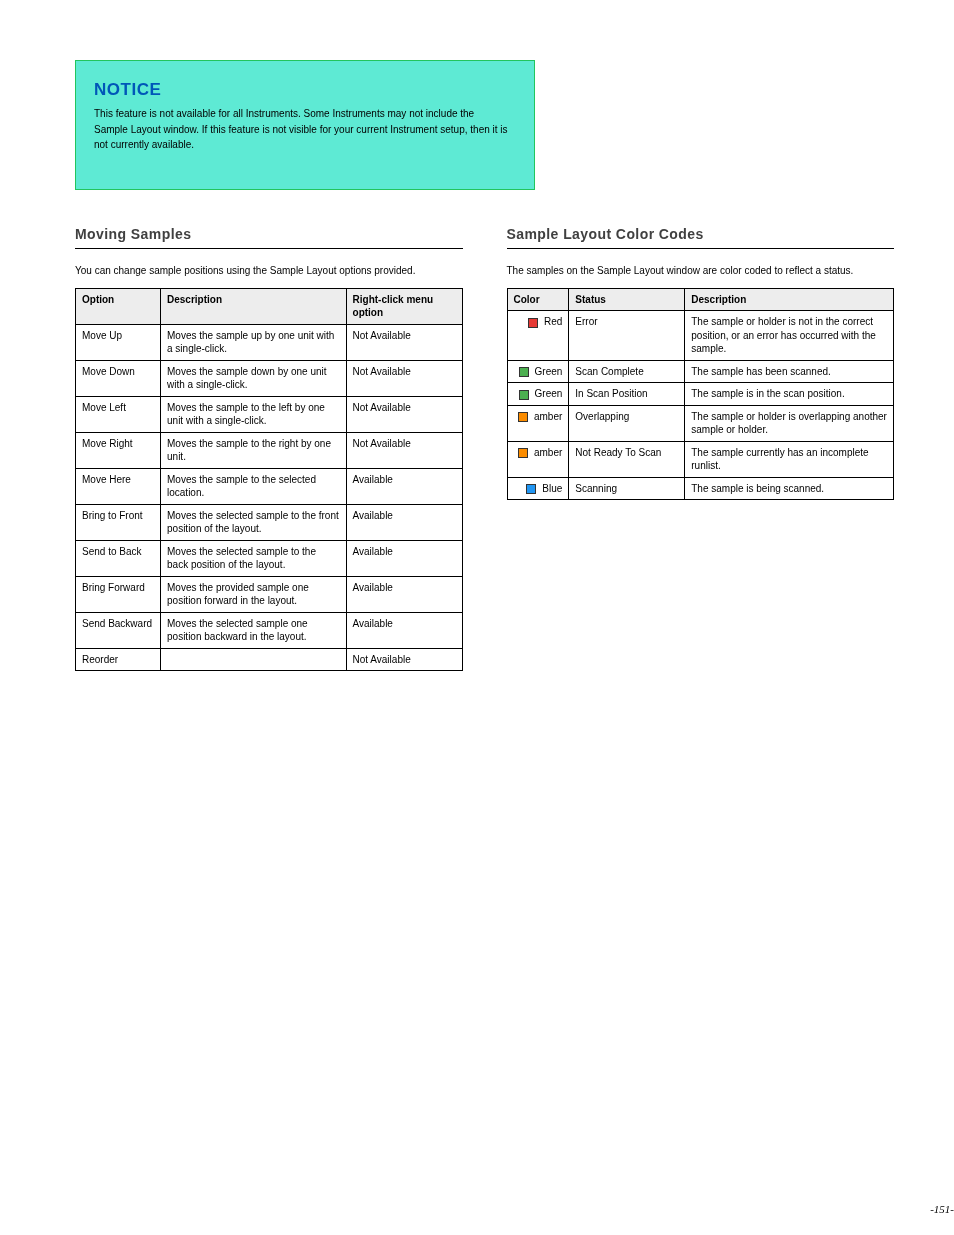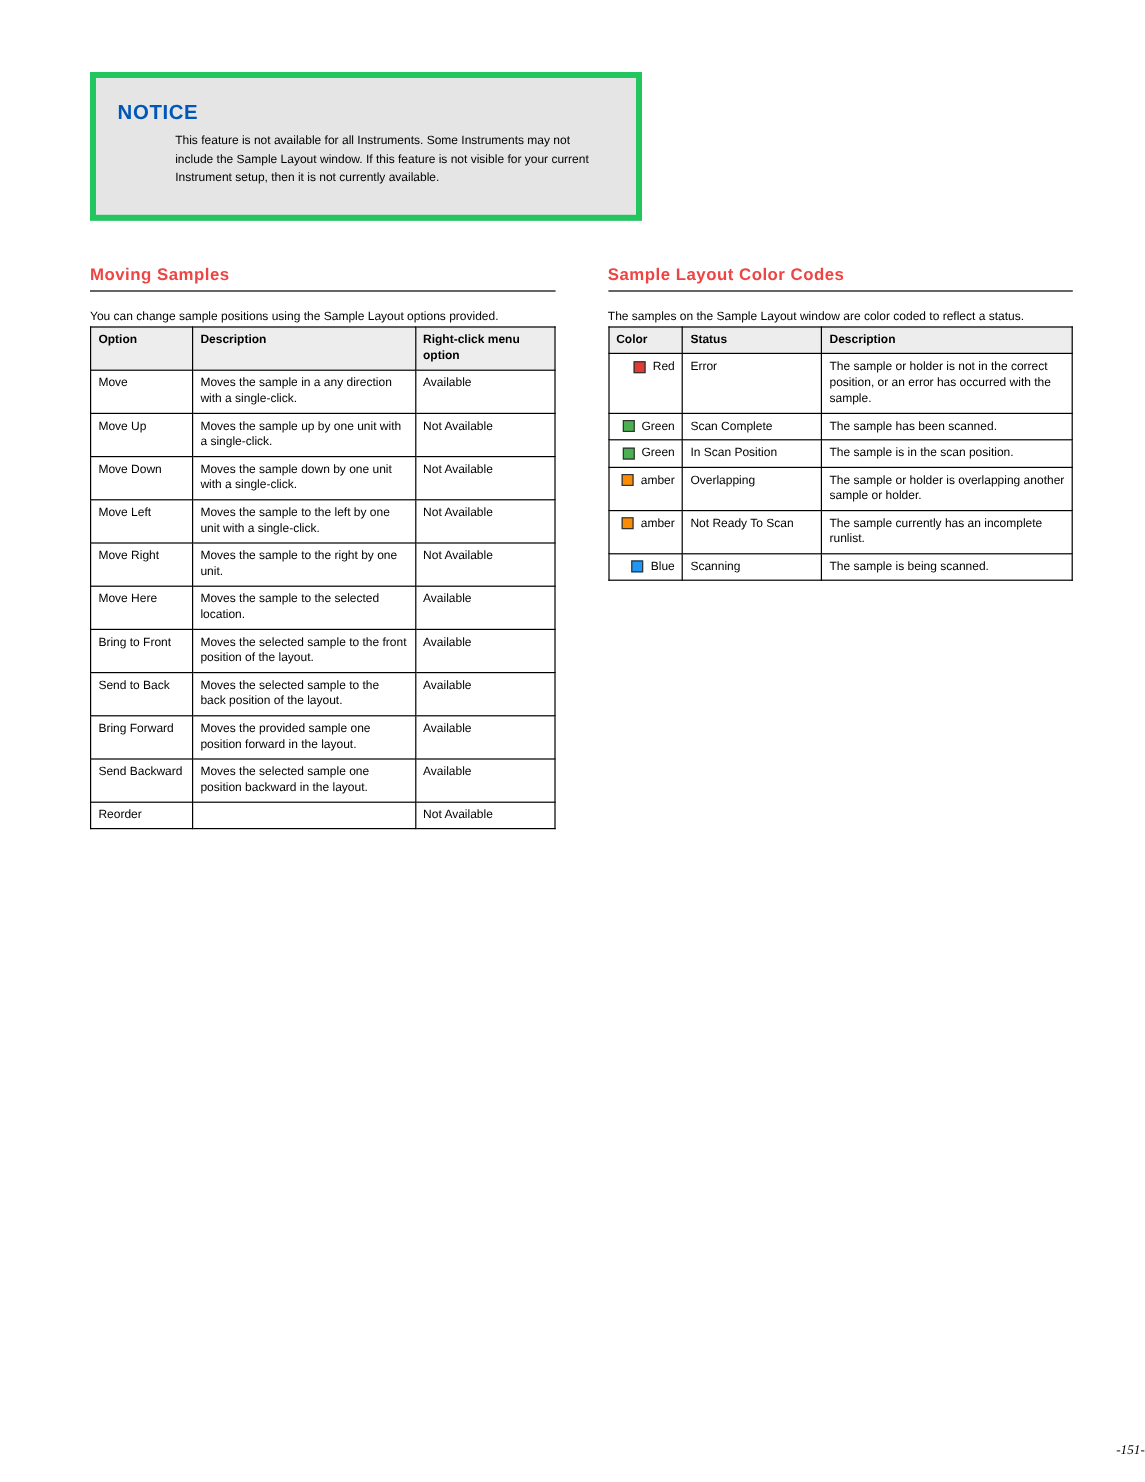--- a/index.html
+++ b/index.html
@@ -15,65 +15,65 @@
   .page {
     width: 954px;
     height: 1235px;
     position: relative;
     padding: 60px 60px 40px 75px;
   }
 
   
   .notice {
     width: 460px;
-    background: #e5e5e5;
-    border: 5px solid #22c55e;
-    padding: 18px 24px 22px 18px;
+    background: #5eead4;
+    border: 1px solid #22c55e;
+    padding: 18px 24px 36px 18px;
     line-height: 1.25;
   }
   .notice-heading {
     color: #0057b8;
     font-size: 17px;
     font-weight: 600;
     letter-spacing: .03em;
   }
   .notice-body {
     margin-top: 6px;
     font-size: 10px;
     line-height: 1.55;
-    margin-left: 48px;
   }
 
   
   .cols {
     display: flex;
     margin-top: 36px;
     gap: 44px;
   }
   .col {
     flex: 1 1 0;
     min-width: 0;
   }
 
   .col-title {
-    color: #ef4444;
+    color: #404040;
     font-size: 14px;
     font-weight: 600;
     letter-spacing: .03em;
     padding-bottom: 2px;
   }
   .col-rule {
     border: 0;
     border-top: 1px solid #000;
     margin: 4px 0 14px 0;
   }
 
   .col-intro {
     font-size: 10px;
     line-height: 1.5;
+    margin-bottom: 10px;
   }
 
   
   table {
     border-collapse: collapse;
     width: 100%;
     font-size: 10px;
     line-height: 1.35;
   }
   th, td {
@@ -150,25 +150,20 @@
           </colgroup>
         <thead>
           <tr>
             <th>Option</th>
             <th>Description</th>
             <th>Right-click menu option</th>
           </tr>
         </thead>
         <tbody id="t1-body">
             <tr>
-              <td>Move</td>
-              <td>Moves the sample in a any direction with a single-click.</td>
-              <td>Available</td>
-            </tr>
-            <tr>
               <td>Move Up</td>
               <td>Moves the sample up by one unit with a single-click.</td>
               <td>Not Available</td>
             </tr>
             <tr>
               <td>Move Down</td>
               <td>Moves the sample down by one unit with a single-click.</td>
               <td>Not Available</td>
             </tr>
             <tr>

